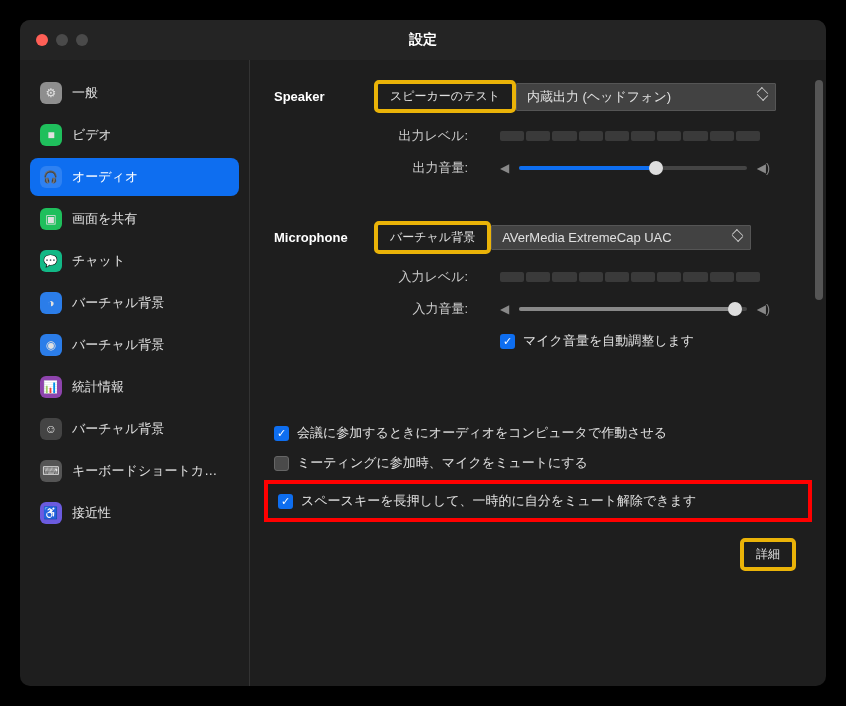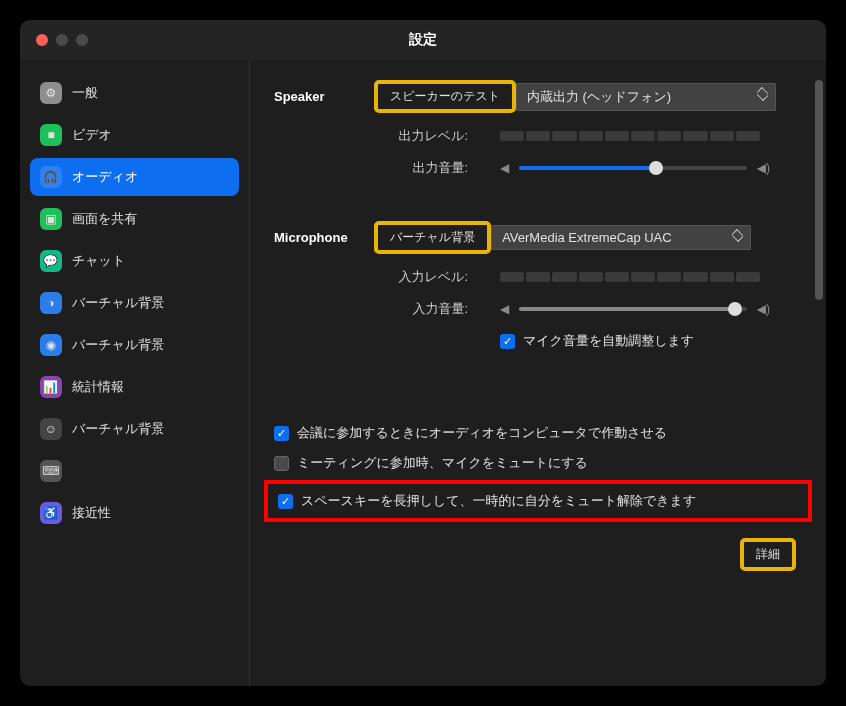--- a/index.html
+++ b/index.html
@@ -264,20 +264,21 @@
         <div class="sidebar-item">
           <div class="sidebar-icon" style="background: rgb(142, 68, 173);">📊</div>
           <span class="label-text">統計情報</span>
         </div>
         <div class="sidebar-item">
           <div class="sidebar-icon" style="background: rgb(68, 68, 68);">☺</div>
           <span class="label-text">バーチャル背景</span>
         </div>
         <div class="sidebar-item">
           <div class="sidebar-icon" style="background: rgb(85, 85, 85);">⌨</div>
+          <span class="label-text">キーボードショートカ…</span>
         </div>
         <div class="sidebar-item">
           <div class="sidebar-icon" style="background: rgb(107, 91, 223);">♿</div>
           <span class="label-text">接近性</span>
         </div>
       </div>
     <div class="main">
 
       <div class="section-head">
         <div class="label-col bold">Speaker</div>

